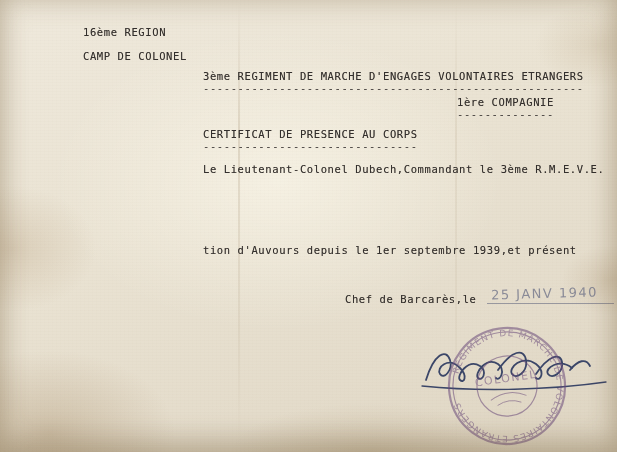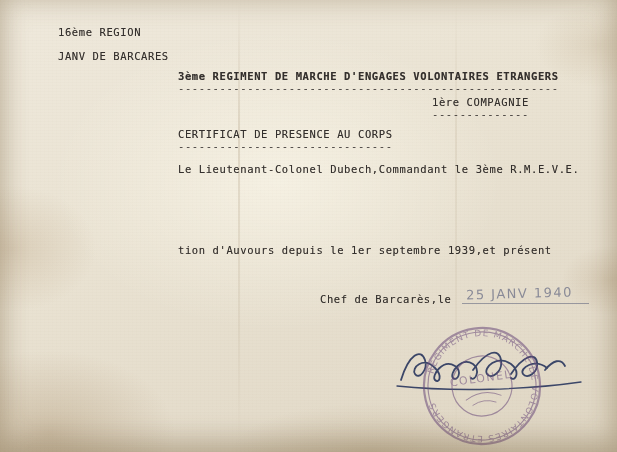--- a/index.html
+++ b/index.html
@@ -48,20 +48,21 @@
   .edge-dark {
     position: absolute;
     inset: 0;
     box-shadow: inset 0 0 28px rgba(120,95,60,0.30), inset 0 -14px 26px rgba(110,85,50,0.22);
     pointer-events: none;
   }
   .doc {
     position: absolute;
     inset: 0;
     padding: 16px;
+    margin-left: 25px;
   }
   .ln {
     position: absolute;
     white-space: pre;
     font-family: "DejaVu Sans Mono", monospace;
     color: #332f2d;
     letter-spacing: 0.6px;
     font-size: 10.5px;
     text-shadow: 0 0 0.6px rgba(60,50,40,0.45);
   }
@@ -120,23 +121,23 @@
 <div id="page">
   <div class="paper"></div>
   <div class="grain"></div>
   <div class="crease-v" style="left:238px;"></div>
   <div class="crease-v" style="left:455px; opacity:0.55;"></div>
 
   <div class="doc">
 
     <div class="ln" style="left:58px; top:26px;">16ème REGION</div>
 
-    <div class="ln" style="left:58px; top:50px;">JANV DE BARCARES</div>
+    <div class="ln" style="left:58px; top:50px;">CAMP DE COLONEL</div>
 
-    <div class="ln" style="left:178px; top:70px;font-weight:bold;">3ème REGIMENT DE MARCHE D'ENGAGES VOLONTAIRES ETRANGERS</div>
+    <div class="ln" style="left:178px; top:70px;">3ème REGIMENT DE MARCHE D'ENGAGES VOLONTAIRES ETRANGERS</div>
     <div class="dashes" style="left:178px; top:82px;">-------------------------------------------------------</div>
 
     <div class="ln" style="left:432px; top:96px;">1ère COMPAGNIE</div>
     <div class="dashes" style="left:432px; top:108px;">--------------</div>
 
     <div class="ln" style="left:178px; top:128px;">CERTIFICAT DE PRESENCE AU CORPS</div>
     <div class="dashes" style="left:178px; top:140px;">-------------------------------</div>
 
     <div class="ln" style="left:178px; top:163px;">Le Lieutenant-Colonel Dubech,Commandant le 3ème R.M.E.V.E.</div>
     <div class="ln" style="left:178px; top:244px;">tion d'Auvours depuis le 1er septembre 1939,et présent</div>

